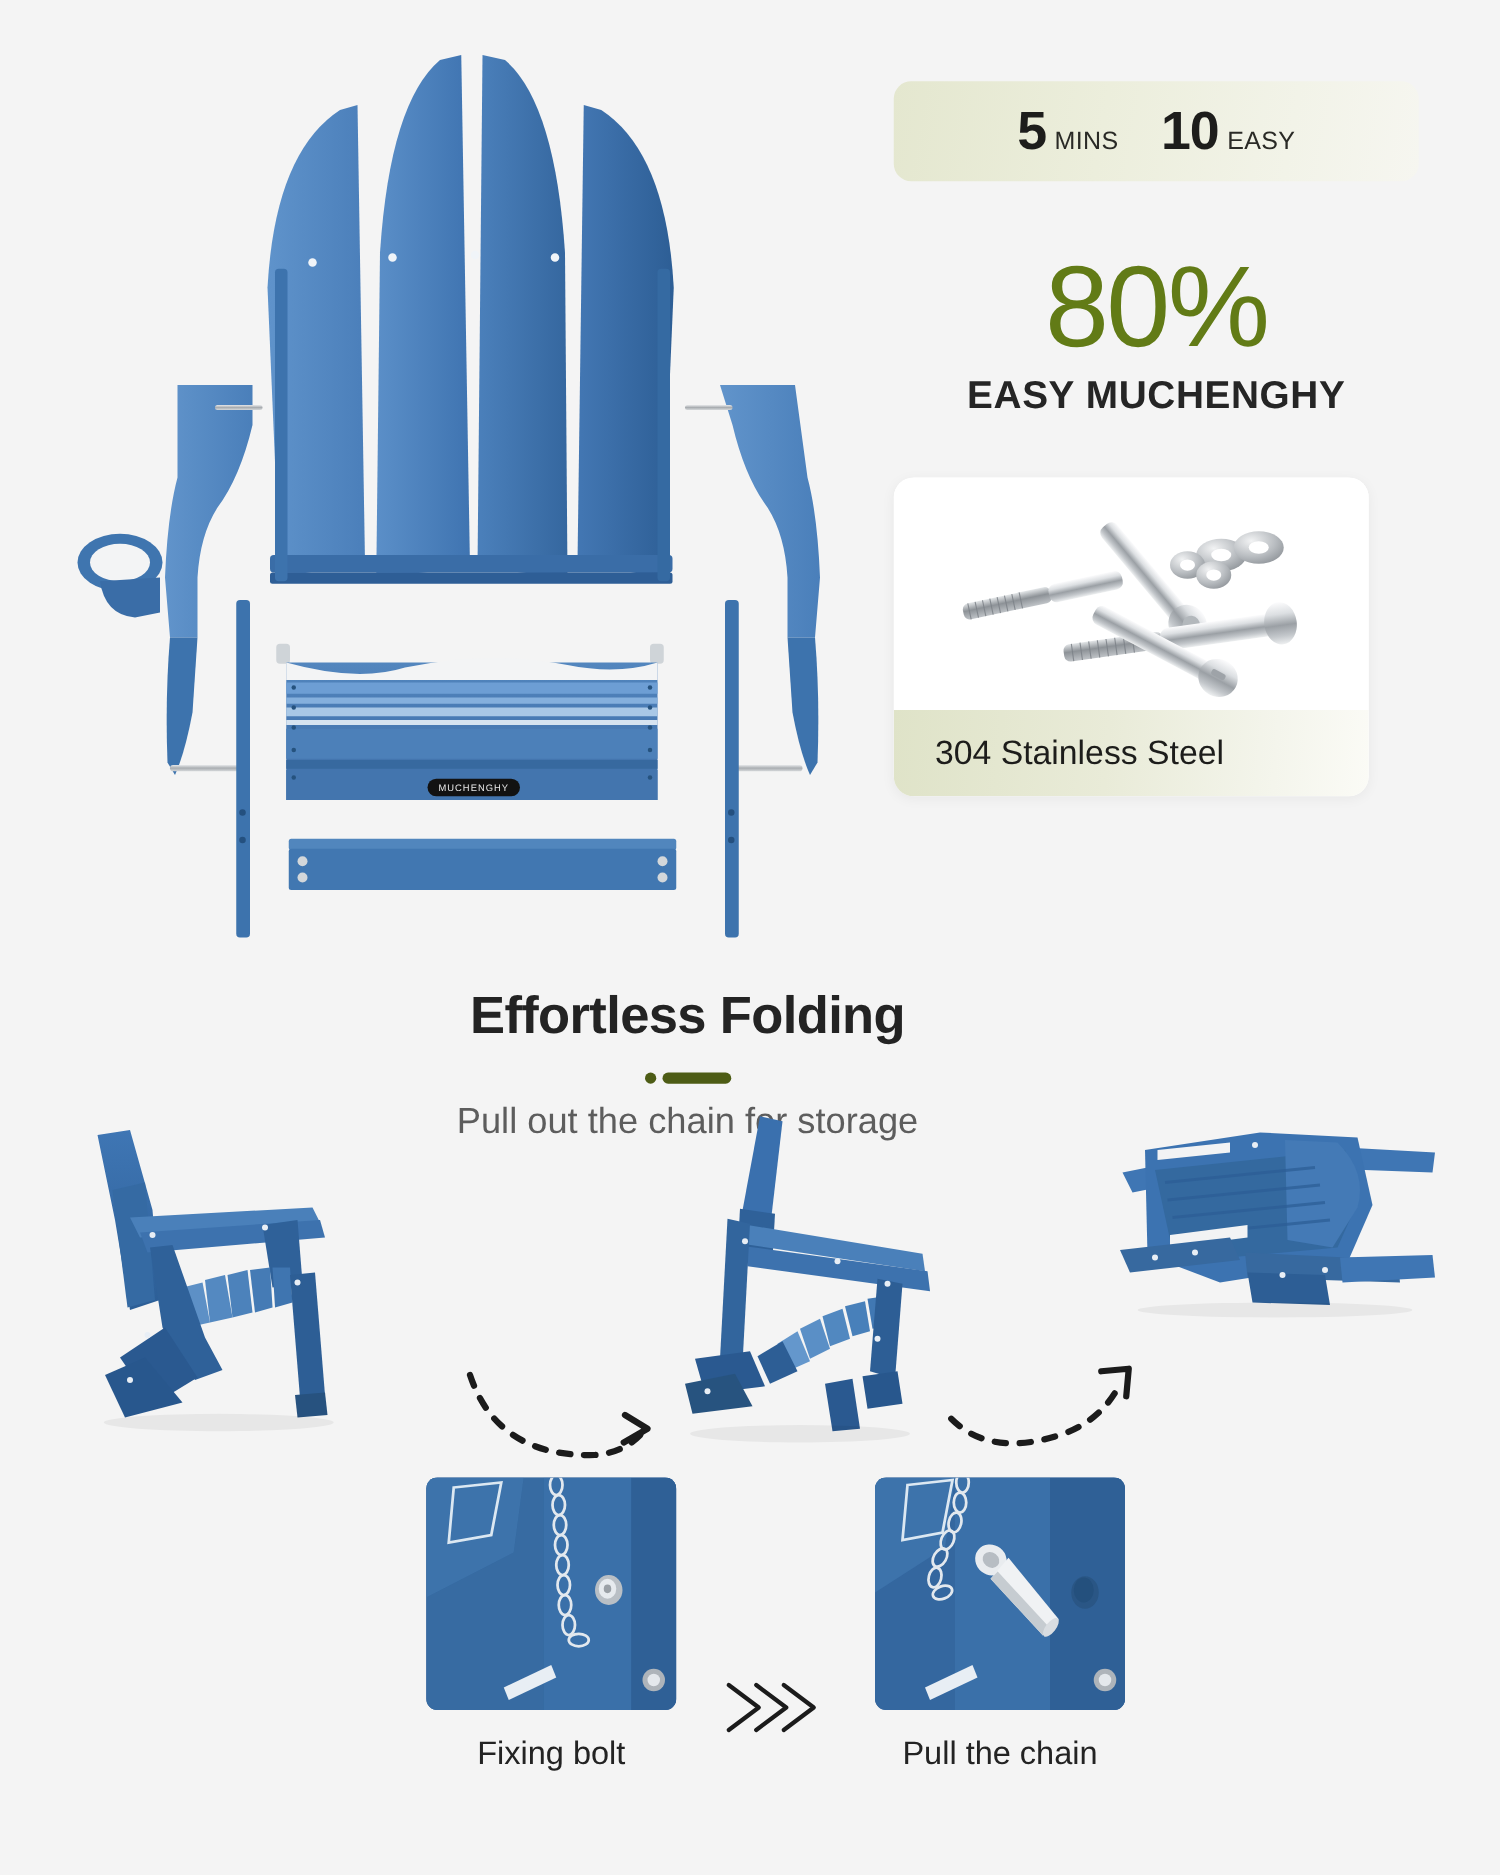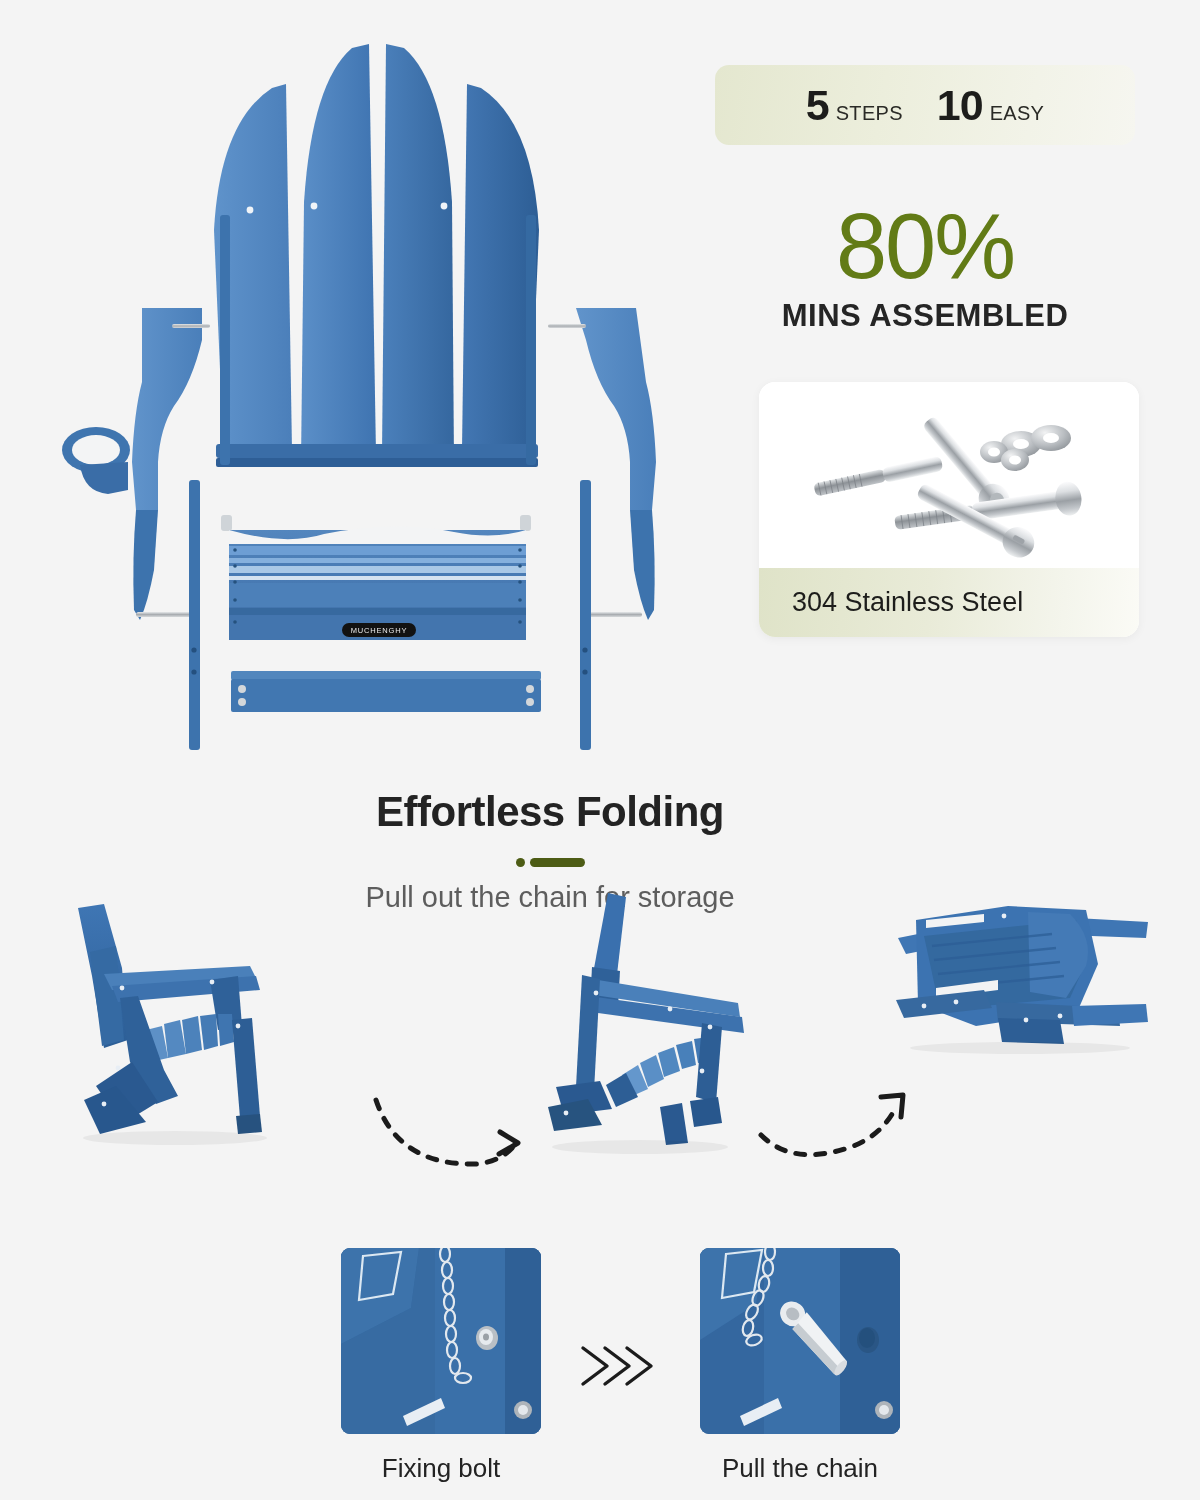--- a/index.html
+++ b/index.html
@@ -36,21 +36,20 @@
   }
   #pct-caption {
     font-size:31px; font-weight:bold; color:#252525;
     letter-spacing:0.5px; margin-top:8px;
   }
 
   #steel-card {
     margin-top:48px; width:380px; height:255px;
     border-radius:16px; overflow:hidden; background:#fff;
     box-shadow:0 2px 10px rgba(0,0,0,0.05);
-    margin-left:44px;
   }
   #steel-photo { height:186px; background:#fff; position:relative; }
   #steel-caption {
     height:69px;
     background:linear-gradient(95deg,#dfe3c8 0%,#e9ebd8 45%,#f4f5ec 80%,#fbfbf6 100%);
     display:flex; align-items:center; padding-left:33px;
     font-size:27px; color:#1d1d1b;
   }
 
   
@@ -70,21 +69,21 @@
   #stage-row { position:absolute; left:0; top:100px; width:1200px; height:390px; }
   .stage { position:absolute; }
   #stage-1 { left:60px; top:20px; width:290px; height:330px; }
   #stage-2 { left:530px; top:5px; width:290px; height:345px; }
   #stage-3 { left:880px; top:10px; width:300px; height:190px; }
   .arrow-svg { position:absolute; }
   #arrow-1 { left:368px; top:1088px; width:165px; height:95px; }
   #arrow-2 { left:755px; top:1075px; width:170px; height:100px; }
 
   
-  #detail-row { position:absolute; left:0; top:1248px; width:959px; height:250px; }
+  #detail-row { position:absolute; left:0; top:1182px; width:959px; height:250px; }
   .detail-panel { position:absolute; width:200px; }
   #panel-left { left:341px; }
   #panel-right { left:700px; }
   .detail-photo {
     width:200px; height:186px; border-radius:9px; overflow:hidden;
     position:relative; background:#336298;
   }
   .detail-label {
     text-align:center; font-size:26px; color:#232323; margin-top:19px;
   }
@@ -212,31 +211,31 @@
         <circle cx="506" cy="692" r="4" fill="#d3d7da"></circle>
       </g>
     </svg>
   </div>
 
   <div id="right-column">
 
     <div id="steps-badge">
       <div class="badge-group">
         <span class="badge-num">5</span>
-        <span class="badge-unit">STEPS</span>
+        <span class="badge-unit">MINS</span>
       </div>
       <div class="badge-group">
         <span class="badge-num">10</span>
         <span class="badge-unit">EASY</span>
       </div>
     </div>
 
     <div id="pct-block">
       <div id="pct-value">80%</div>
-      <div id="pct-caption">MINS ASSEMBLED</div>
+      <div id="pct-caption">EASY MUCHENGHY</div>
     </div>
 
     <div id="steel-card">
       <div id="steel-photo">
         <svg width="420" height="186" viewBox="0 0 420 186">
           <defs>
             <linearGradient id="boltBody" x1="0" y1="0" x2="0" y2="1">
               <stop offset="0" stop-color="#fcfcfd"></stop>
                 <stop offset="0.28" stop-color="#dcdfe2"></stop>
               <stop offset="0.55" stop-color="#9ba0a5"></stop>

